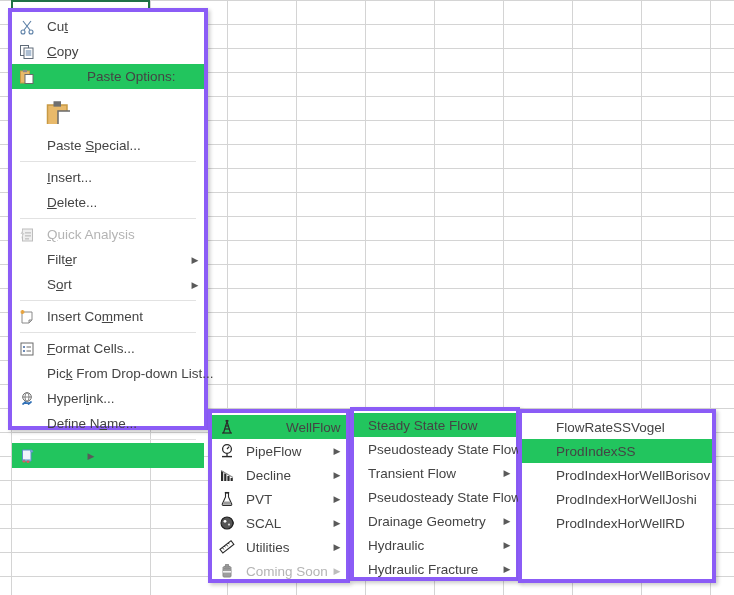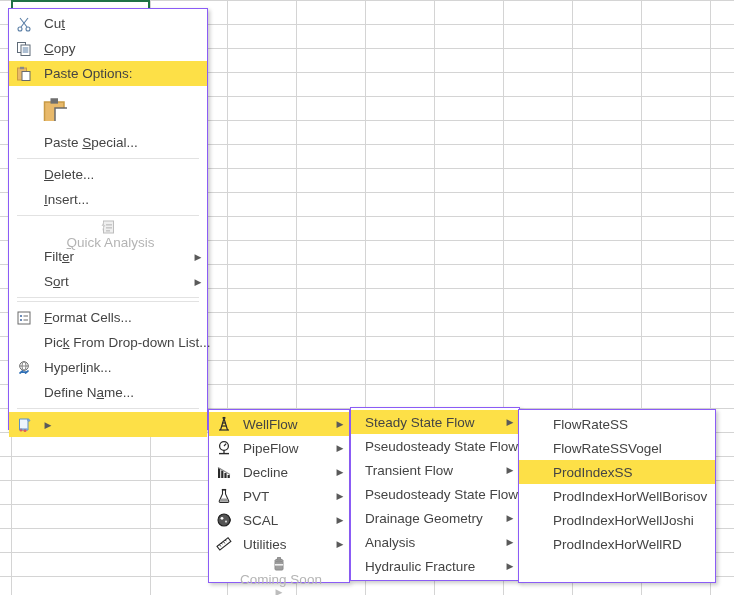--- a/index.html
+++ b/index.html
@@ -12,34 +12,34 @@
 
   
   #sheet{position:absolute;inset:0;background:#fff;}
   .grid-h{position:absolute;left:0;width:734px;height:1px;background:#d4d4d4;}
   .grid-v{position:absolute;top:0;height:595px;width:1px;background:#d4d4d4;}
   .sel-cell{position:absolute;border:2px solid #1e7145;box-sizing:border-box;}
 
   
   .menu{
     position:absolute;background:#ffffff;
-    border:1px solid #8b5cf6;
+    border:4px solid #8b5cf6;
     box-shadow:2px 2px 4px rgba(0,0,0,.22);
     padding:2px 0;
     box-sizing:border-box;
     z-index:10;
   }
   .mi{
     position:relative;display:flex;align-items:center;
     height:24px;box-sizing:border-box;
     font-size:13.5px;color:#444444;white-space:nowrap;
     cursor:default;
   }
-  .mi.hl{background:#fde047;}
-  .mi.disabled{color:#b4b4b4;flex-direction:column;}
+  .mi.hl{background:#22c55e;gap:40px;}
+  .mi.disabled{color:#b4b4b4;}
   .mi .ic{
     width:30px;min-width:30px;height:22px;
     display:flex;align-items:center;justify-content:center;
   }
   .mi .lbl{flex:1;padding-left:4px;}
   .mi .arr{
     width:18px;min-width:18px;display:flex;align-items:center;justify-content:center;
     font-size:9px;color:#5a5a5a;
   }
   .mi.disabled .arr{color:#bdbdbd;}
@@ -160,26 +160,26 @@
       </span>
     </div>
     <div class="mi">
       <span class="ic"></span>
       <span class="lbl">Paste <u>S</u>pecial...</span>
       <span class="arr"></span>
     </div>
     <div class="sep"></div>
     <div class="mi">
       <span class="ic"></span>
+      <span class="lbl"><u>I</u>nsert...</span>
+      <span class="arr"></span>
+    </div>
+    <div class="mi">
+      <span class="ic"></span>
       <span class="lbl"><u>D</u>elete...</span>
-      <span class="arr"></span>
-    </div>
-    <div class="mi">
-      <span class="ic"></span>
-      <span class="lbl"><u>I</u>nsert...</span>
       <span class="arr"></span>
     </div>
     <div class="sep"></div>
     <div class="mi disabled">
       <span class="ic">
         <svg width="16" height="16" viewBox="0 0 16 16">
           <rect x="3.5" y="2" width="10" height="12" fill="#efefef" stroke="#bdbdbd"></rect>
           <g fill="#c9c9c9">
             <rect x="6" y="5" width="6" height="1.6"></rect>
             <rect x="6" y="8" width="6" height="1.6"></rect>
@@ -195,20 +195,36 @@
       <span class="ic"></span>
       <span class="lbl">Filt<u>e</u>r</span>
       <span class="arr">▶</span>
     </div>
     <div class="mi">
       <span class="ic"></span>
       <span class="lbl">S<u>o</u>rt</span>
       <span class="arr">▶</span>
     </div>
     <div class="sep"></div>
+    <div class="mi">
+      <span class="ic">
+        <svg width="16" height="16" viewBox="0 0 16 16">
+          <path d="M3 3 h10 v8 l-3 3 h-7 z" fill="#fff" stroke="#8a8a8a"></path>
+          <path d="M10 14 v-3 h3 z" fill="#e0e0e0" stroke="#8a8a8a"></path>
+          <g stroke="#e8a33d" stroke-width="1.2">
+            <line x1="3.5" y1="1" x2="3.5" y2="5"></line>
+            <line x1="1.5" y1="3" x2="5.5" y2="3"></line>
+            <line x1="2" y1="1.6" x2="5" y2="4.4"></line>
+            <line x1="5" y1="1.6" x2="2" y2="4.4"></line>
+          </g>
+        </svg>
+      </span>
+      <span class="lbl">Insert Co<u>m</u>ment</span>
+      <span class="arr"></span>
+    </div>
     <div class="sep"></div>
     <div class="mi">
       <span class="ic">
         <svg width="16" height="16" viewBox="0 0 16 16">
           <rect x="2" y="2" width="12" height="12" fill="#fff" stroke="#6a6a6a"></rect>
           <g fill="#4a6fa5">
             <circle cx="5" cy="6" r="1.1"></circle>
             <circle cx="5" cy="10" r="1.1"></circle>
           </g>
           <g stroke="#6a6a6a" stroke-width="1">
@@ -379,33 +395,30 @@
     </div>
     <div class="mi">
       <span class="lbl">Pseudosteady State Flow</span>
       <span class="arr">▶</span>
     </div>
     <div class="mi">
       <span class="lbl">Drainage Geometry</span>
       <span class="arr">▶</span>
     </div>
     <div class="mi">
-      <span class="lbl">Analysis</span>
+      <span class="lbl">Hydraulic</span>
       <span class="arr">▶</span>
     </div>
     <div class="mi">
       <span class="lbl">Hydraulic Fracture</span>
       <span class="arr">▶</span>
     </div>
   </div>
 
 <div class="menu" id="sub3">
-    <div class="mi">
-      <span class="lbl">FlowRateSS</span>
-    </div>
     <div class="mi">
       <span class="lbl">FlowRateSSVogel</span>
     </div>
     <div class="mi hl">
       <span class="lbl">ProdIndexSS</span>
     </div>
     <div class="mi">
       <span class="lbl">ProdIndexHorWellBorisov</span>
     </div>
     <div class="mi">

